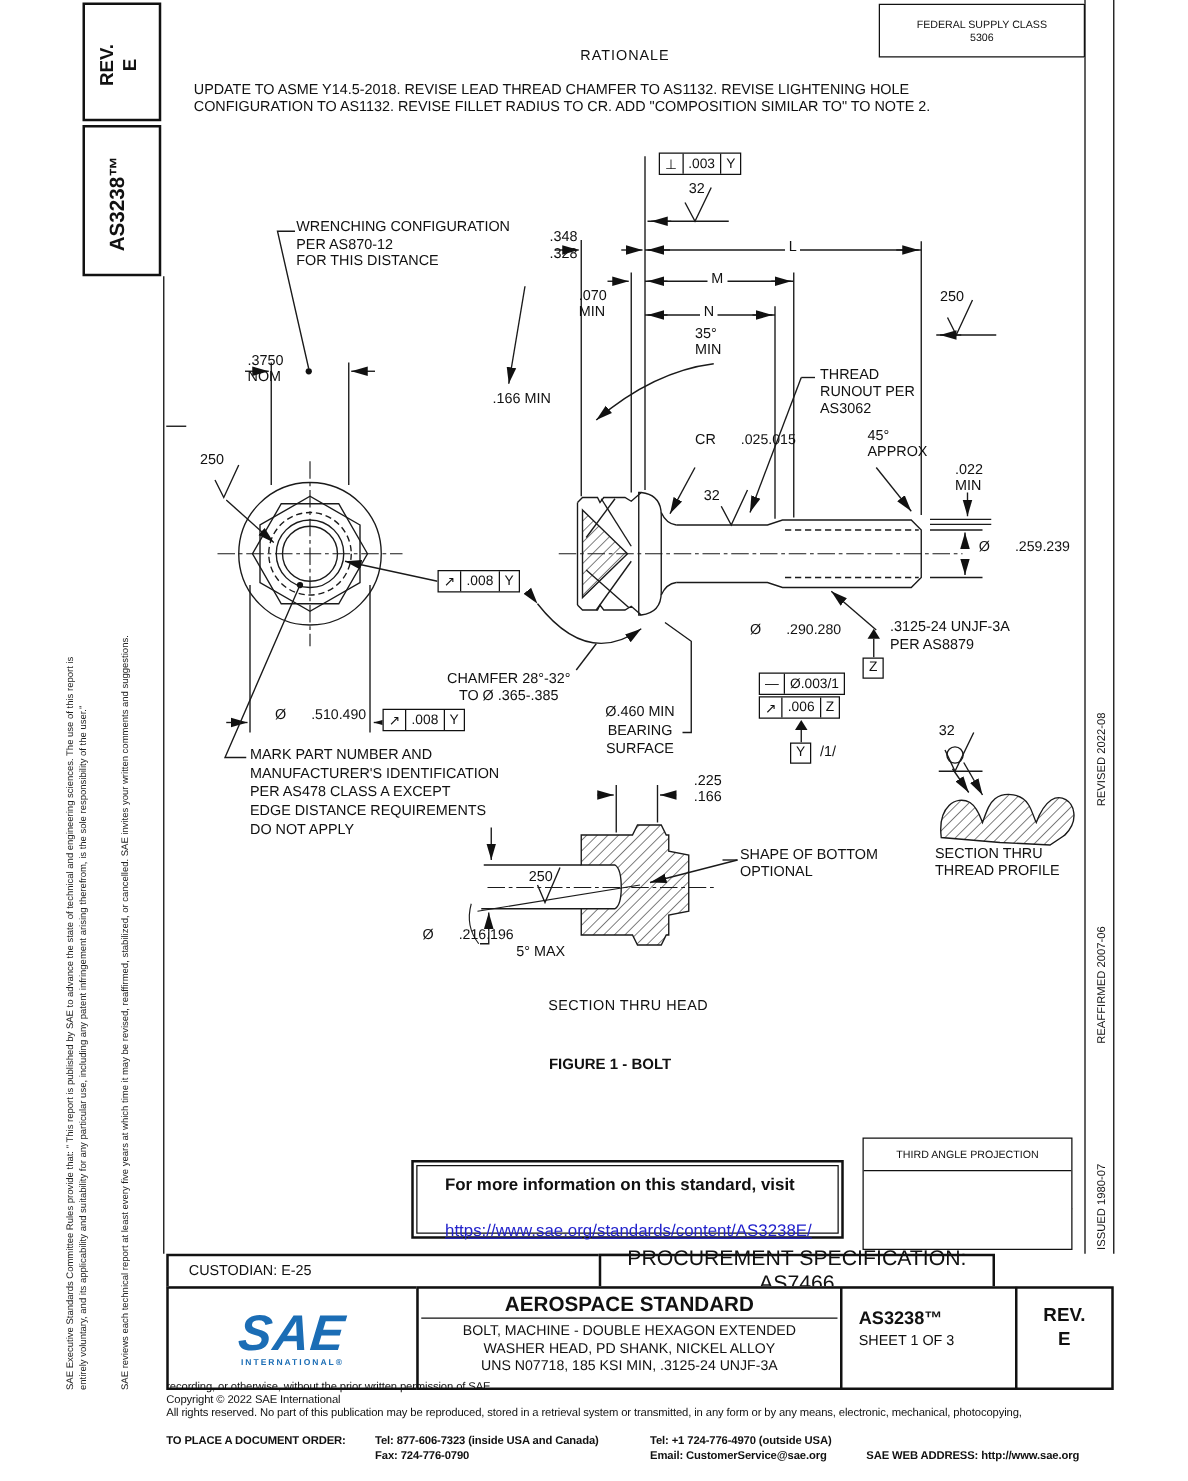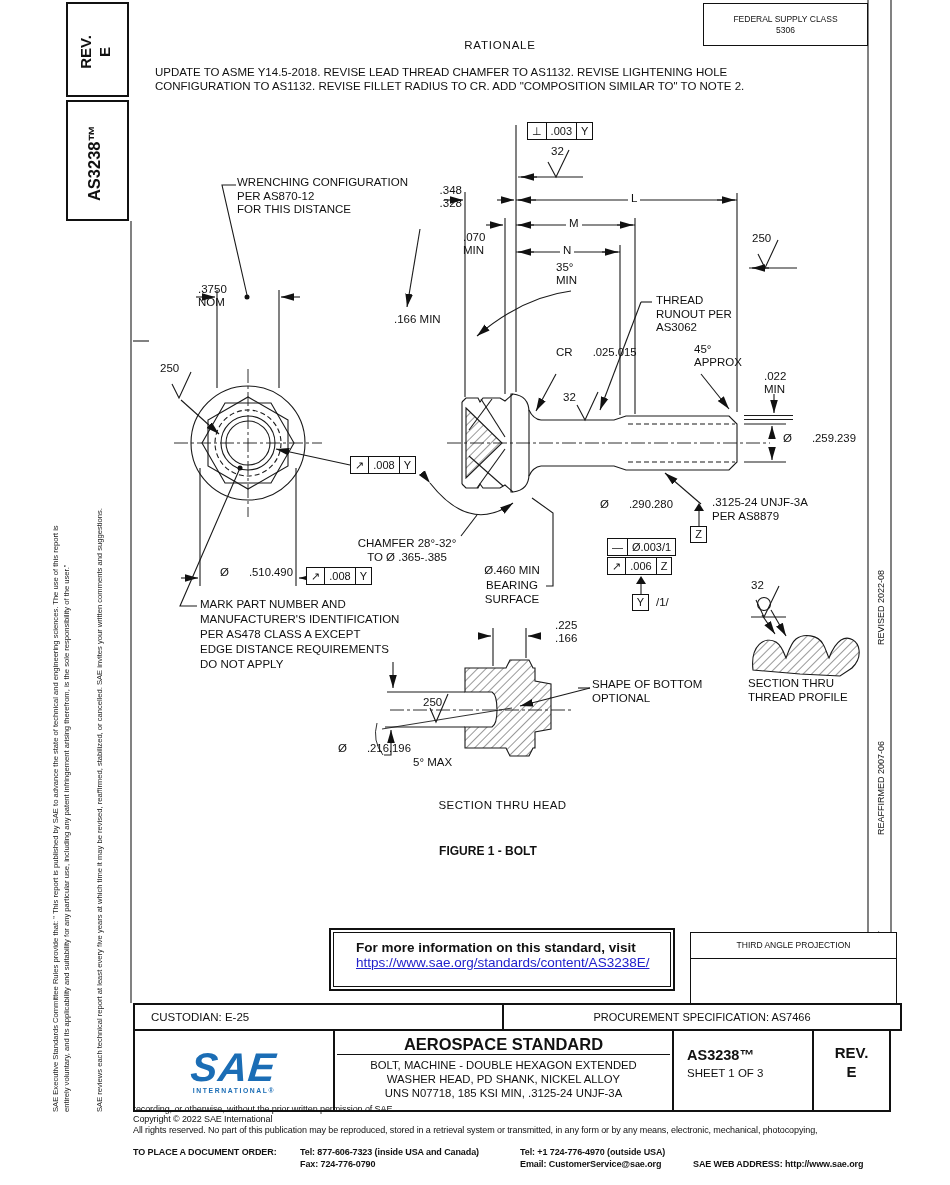--- a/index.html
+++ b/index.html
@@ -346,30 +346,30 @@
   <div class="lbl" style="left:413px;top:756px">5° MAX</div>
   <div class="lbl c" style="left:430px;top:799px;width:145px;letter-spacing:0.4px">SECTION THRU HEAD</div>
   <div class="lbl c b" style="left:418px;top:845px;width:140px;font-size:12px">FIGURE 1 - BOLT</div>
   <div class="lbl" style="left:751px;top:579px">32</div>
   <div class="lbl" style="left:748px;top:676px;line-height:14px">SECTION THRU
 THREAD PROFILE</div>
 
   <div class="abs" style="left:329px;top:928px;width:346px;height:63px;border:2.5px solid #111;box-sizing:border-box;background:#fff">
     <div style="position:absolute;inset:2px;border:1.2px solid #111;padding:7px 0 0 22px;box-sizing:border-box">
       <div class="b" style="font-size:13.5px">For more information on this standard, visit</div>
-      <div class="link" style="font-size:13.5px;margin-top:0;cursor:pointer">https://www.sae.org/standards/content/AS3238E/</div>
+      <div class="link" style="font-size:13.5px;margin-top:22px;cursor:pointer">https://www.sae.org/standards/content/AS3238E/</div>
     </div>
   </div>
 
-  <div class="box thin" style="left:690px;top:932px;width:207px;height:90px">
+  <div class="box thin" style="left:690px;top:910px;width:168px;height:90px">
     <div class="c" style="border-bottom:1.5px solid #111;font-size:8.5px;line-height:25px;height:25px">THIRD ANGLE PROJECTION</div>
   </div>
 
   <div class="box" style="left:133px;top:1003px;width:374px;height:28px;display:flex;align-items:center;padding-left:16px;font-size:11.5px">CUSTODIAN: E-25</div>
-  <div class="box c" style="left:502px;top:1003px;width:400px;height:28px;display:flex;align-items:center;justify-content:center;font-size:11px">PROCUREMENT SPECIFICATION: AS7466</div>
+  <div class="box c" style="left:479px;top:1003px;width:317px;height:28px;display:flex;align-items:center;justify-content:center;font-size:17px">PROCUREMENT SPECIFICATION: AS7466</div>
 
   <div class="box" style="left:133px;top:1029px;width:202px;height:83px;display:flex;align-items:center;justify-content:center">
     <div class="c">
       <span class="sae-word">SAE</span>
       <span class="sae-sub">INTERNATIONAL®</span>
     </div>
   </div>
   <div class="box" style="left:333px;top:1029px;width:341px;height:83px">
     <div class="c b" style="font-size:16.5px;padding-top:4px;border-bottom:1.5px solid #111;padding-bottom:0;margin:0 2px">AEROSPACE STANDARD</div>
     <div class="c" style="font-size:11.3px;line-height:13.8px;margin-top:4px;white-space:pre-line">BOLT, MACHINE - DOUBLE HEXAGON EXTENDED

